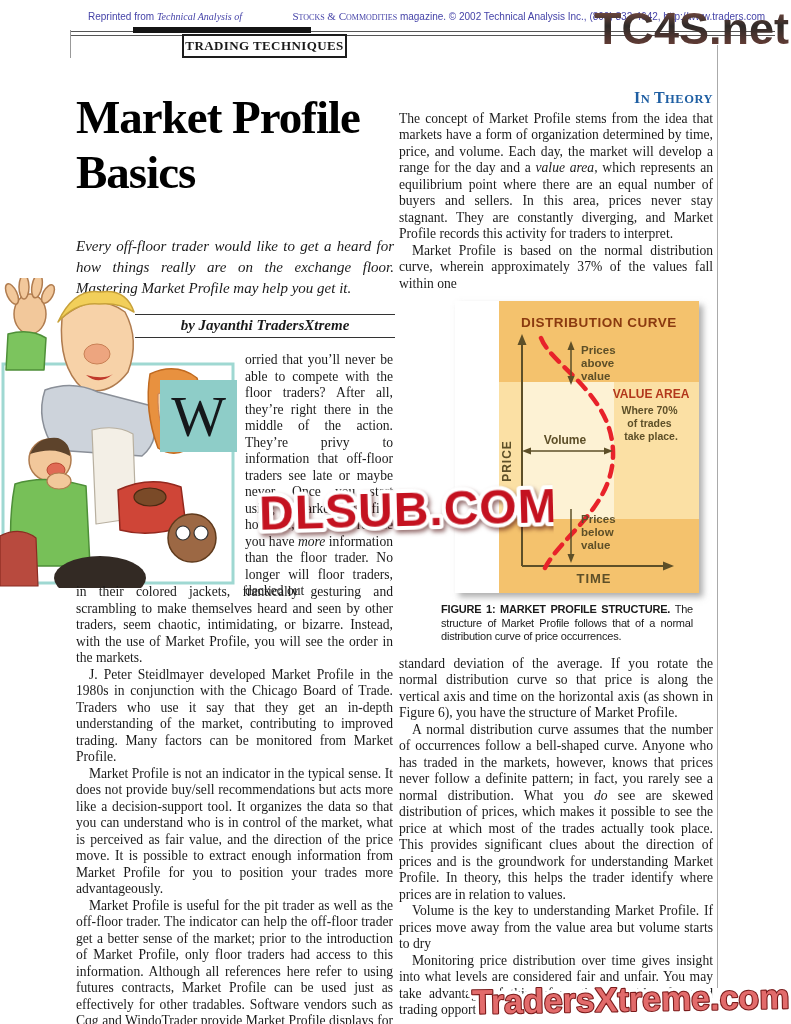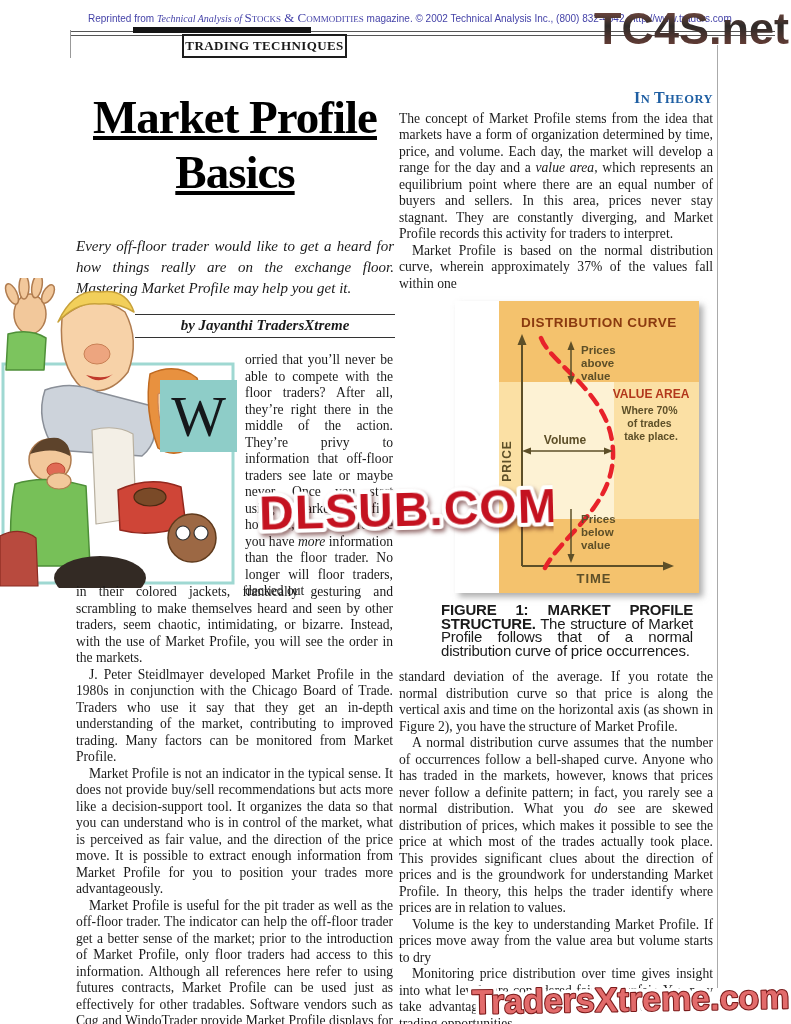--- a/index.html
+++ b/index.html
@@ -2,36 +2,36 @@
 <html><head>
 <meta charset="utf-8">
 <style>
   html,body{margin:0;padding:0;background:#e8e8e8;}
   .page{position:relative;width:791px;height:1024px;background:#ffffff;overflow:hidden;
         font-family:"Liberation Serif",serif;color:#1a1a1a;}
   
   .reprint-line{position:absolute;left:88px;top:10px;width:600px;white-space:nowrap;
         font-family:"Liberation Sans",sans-serif;font-size:10px;color:#4543a8;}
   .reprint-line .ital{font-family:"Liberation Serif",serif;font-style:italic;}
-  .reprint-line .caps{font-family:"Liberation Serif",serif;font-variant:small-caps;font-size:13px;}
+  .reprint-line .caps{font-family:"Liberation Serif",serif;font-variant:small-caps;font-size:11px;margin-left:48px;}
   .double-rule{position:absolute;left:70px;top:31px;width:705px;height:3px;
         border-top:1px solid #555;border-bottom:1px solid #555;}
   .left-tick{position:absolute;left:70px;top:30px;width:1px;height:28px;background:#999;}
   .right-rule{position:absolute;left:717px;top:45px;width:1px;height:943px;background:#aaa;}
   .black-bar{position:absolute;left:133px;top:27px;width:178px;height:6px;background:#141414;}
   .tt-box{position:absolute;left:152px;top:34px;width:161px;height:20px;background:#fff;
         border:2px solid #1d1d1d;text-align:center;line-height:20px;
         font-weight:bold;font-size:13px;letter-spacing:.4px;margin-left:30px;}
   
   .wm-tc4s{position:absolute;left:591px;top:0px;}
   .wm-dlsub{position:absolute;left:253px;top:468px;transform:rotate(-1.5deg);}
   .wm-traders{position:absolute;left:468px;top:978px;transform:rotate(-1deg);}
   
-  .title{position:absolute;left:76px;top:90px;width:318px;text-align:center;
-        font-weight:bold;font-size:47px;line-height:55px;letter-spacing:-1px;color:#000;text-decoration:underline;}
+  .title{position:absolute;left:76px;top:90px;width:318px;
+        font-weight:bold;font-size:47px;line-height:55px;letter-spacing:-1px;color:#000;}
   .intro{position:absolute;left:76px;top:236px;width:318px;font-style:italic;
         font-size:15px;line-height:21px;text-align:justify;}
   .byline{position:absolute;left:135px;top:314px;width:260px;border-top:1.5px solid #333;
         border-bottom:1.5px solid #333;padding:2px 0 3px 0;text-align:center;
         font-weight:bold;font-style:italic;font-size:15px;}
   
   .cartoon{position:absolute;left:0px;top:278px;}
   .dropcap{position:absolute;left:160px;top:380px;width:77px;height:72px;background:#8ecdc8;
         text-align:center;line-height:74px;font-size:58px;font-weight:normal;color:#15181b;}
   
@@ -44,21 +44,21 @@
   .colL p,.colR p{margin:0;text-indent:13px;}
   .colL p.noind,.colR p.noind{text-indent:0;}
   .heading{font-family:"Liberation Serif",serif;color:#1f5fa3;font-weight:bold;
         letter-spacing:.5px;margin-bottom:3px;text-align:right;}
   .heading .big{font-size:16px;}
   .heading .small{font-size:12.5px;}
   
   .figure-box{width:200px;height:292px;margin:9px 0 0 56px;
         box-shadow:4px 4px 6px rgba(110,110,110,.55);padding-left:44px;}
   .figure-caption{width:252px;margin:10px 0 12px 42px;font-family:"Liberation Sans",sans-serif;
-        font-size:15px;line-height:13.5px;color:#1a1a1a;text-align:justify;letter-spacing:-.2px;}
+        font-size:11px;line-height:13.5px;color:#1a1a1a;text-align:justify;letter-spacing:-.2px;}
   svg text{font-family:"Liberation Sans",sans-serif;}
   .wm-text{font-family:"Liberation Sans",sans-serif;font-weight:bold;}
 </style>
 </head>
 <body>
 
 <div class="page">
 
   <div class="reprint-line"><span>Reprinted from </span><span class="ital">Technical Analysis of </span><span class="caps">Stocks &amp; Commodities</span><span> magazine. © 2002 Technical Analysis Inc., (800) 832-4642, http://www.traders.com</span></div>
 
@@ -205,21 +205,21 @@
         <polygon points="72,262 68.5,253 75.5,253" fill="#5d4f28"></polygon>
         <text font-size="11.5" font-weight="bold" fill="#5d4f28">
           <tspan x="82" y="222">Prices</tspan>
           <tspan x="82" y="235">below</tspan>
           <tspan x="82" y="248">value</tspan>
         </text>
       </svg>
     </div>
     <div class="figure-caption"><b>FIGURE 1: MARKET PROFILE STRUCTURE.</b><span> The structure of Market Profile follows that of a normal distribution curve of price occurrences.</span></div>
 
-    <p class="noind">standard deviation of the average. If you rotate the normal distribution curve so that price is along the vertical axis and time on the horizontal axis (as shown in Figure 2), you have the structure of Market Profile.</p>
+    <p class="noind">standard deviation of the average. If you rotate the normal distribution curve so that price is along the vertical axis and time on the horizontal axis (as shown in Figure 6), you have the structure of Market Profile.</p>
     <p><span>A normal distribution curve assumes that the number of occurrences follow a bell-shaped curve. Anyone who has traded in the markets, however, knows that prices never follow a definite pattern; in fact, you rarely see a normal distribution. What you </span><em>do</em><span> see are skewed distribution of prices, which makes it possible to see the price at which most of the trades actually took place. This provides significant clues about the direction of prices and is the groundwork for understanding Market Profile. In theory, this helps the trader identify where prices are in relation to values.</span></p>
     <p>Volume is the key to understanding Market Profile. If prices move away from the value area but volume starts to dry</p>
     <p>Monitoring price distribution over time gives insight into what levels are considered fair and unfair. You may take advantage of this information and identify good trading opportunities.</p>
   </div>
 
   <div class="wm-dlsub">
     <svg width="300" height="80" viewBox="0 0 300 80">
       <text x="6" y="58" class="wm-text" font-size="48" letter-spacing="1" fill="#c41220" stroke="#ffffff" stroke-width="8" paint-order="stroke" stroke-linejoin="round" style="filter:drop-shadow(2px 3px 2px rgba(70,0,0,0.55));">DLSUB.COM</text>
     </svg>
   </div>

